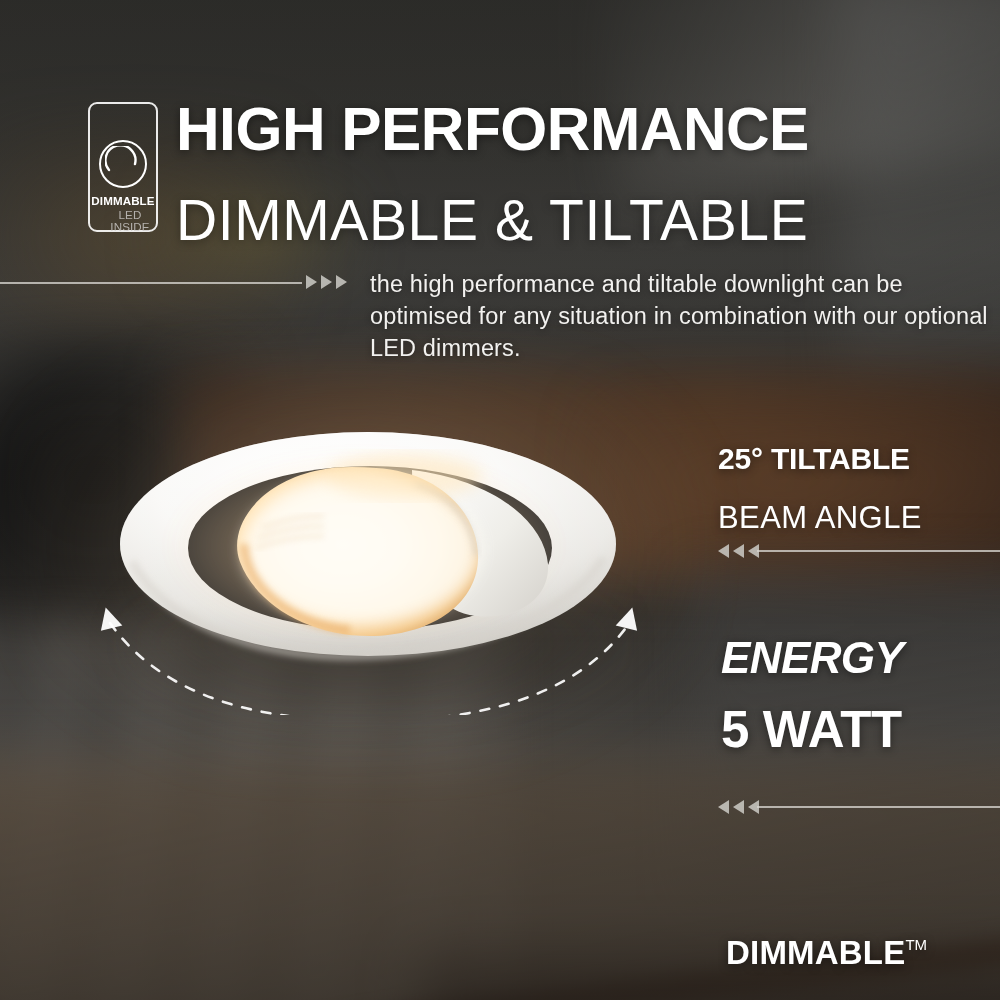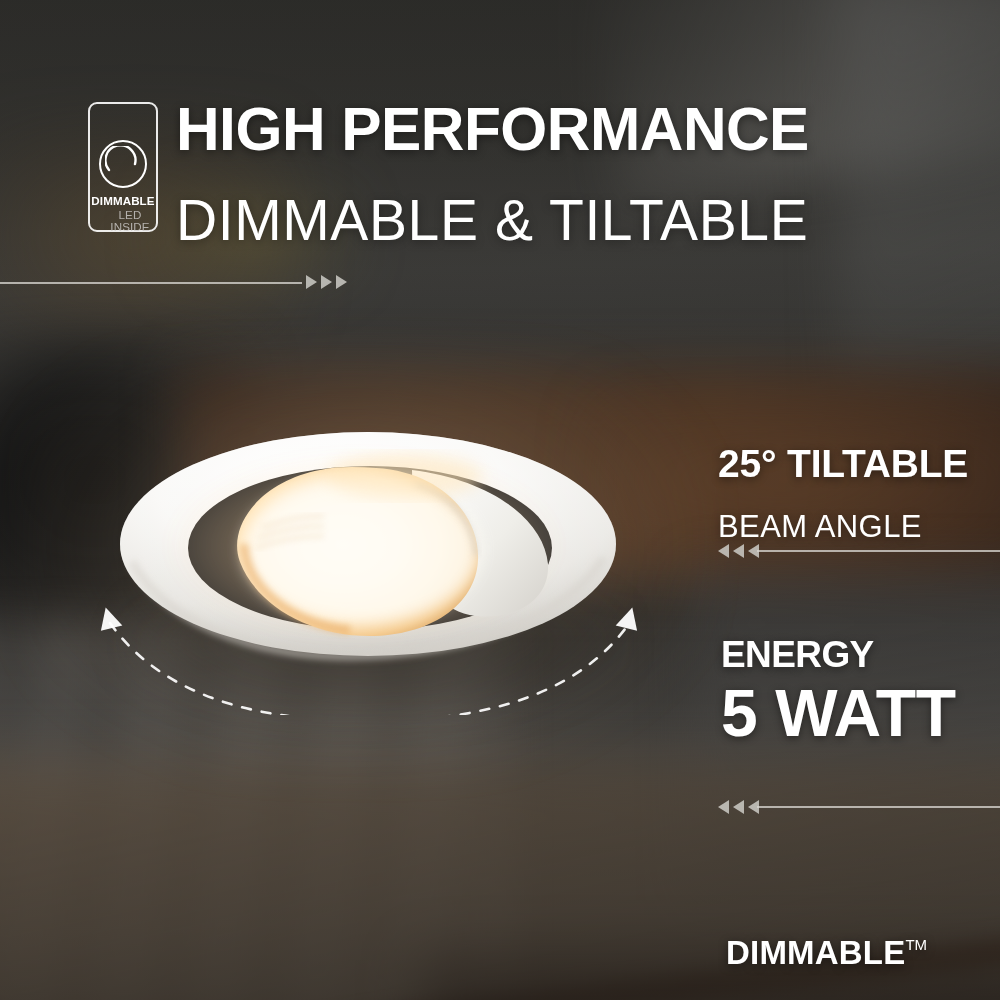--- a/index.html
+++ b/index.html
@@ -302,27 +302,27 @@
     text-shadow: 0 2px 9px rgba(0,0,0,0.45);
   }
   .co-light {
     color: #ffffff;
     font-weight: 300;
     line-height: 1.0;
     white-space: nowrap;
     text-shadow: 0 2px 9px rgba(0,0,0,0.35);
   }
   #tilt-block { left: 718px; top: 444px; }
-  #tilt-block .co-bold  { font-size: 39px; letter-spacing: -0.2px; }
+  #tilt-block .co-bold  { font-size: 30px; letter-spacing: -0.2px; }
   #tilt-block .co-light { font-size: 31px; letter-spacing: 0.4px; margin-top: 28px; }
 
   #energy-block { left: 721px; top: 636px; }
-  #energy-block .l1 { font-size: 37px; letter-spacing: -0.6px; }
+  #energy-block .l1 { font-size: 44px; letter-spacing: -0.6px; font-style: italic; }
   #energy-block .l2 { font-size: 45px; letter-spacing: 0.3px; margin-top: 6px; }
-  #energy-block .l3 { font-size: 66px; letter-spacing: -0.4px; margin-top: 7px; }
+  #energy-block .l3 { font-size: 51px; letter-spacing: -0.4px; margin-top: 24px; }
 
   
   .brand {
     position: absolute;
     left: 726px; top: 934px;
     color: #ffffff;
     font-size: 33px;
     font-weight: 700;
     letter-spacing: 0.2px;
     white-space: nowrap;
@@ -495,20 +495,21 @@
   <div class="headline">HIGH PERFORMANCE</div>
   <div class="subheadline">DIMMABLE &amp; TILTABLE</div>
 
   <div class="div-line" style="left:0; top:282px; width:302px;"></div>
   <div class="arrows" style="left:306px; top:275px;">
     <span class="tri right"></span>
     <span class="tri right"></span>
     <span class="tri right"></span>
   </div>
 
+  <div class="body-copy">the high performance and tiltable downlight can be optimised for any situation in combination with our optional LED dimmers.</div>
 
   <div class="callout" id="tilt-block">
     <div class="co-bold">25° TILTABLE</div>
     <div class="co-light">BEAM ANGLE</div>
   </div>
 
   <div class="arrows" style="left:718px; top:544px;">
     <span class="tri left"></span>
     <span class="tri left"></span>
     <span class="tri left"></span>

